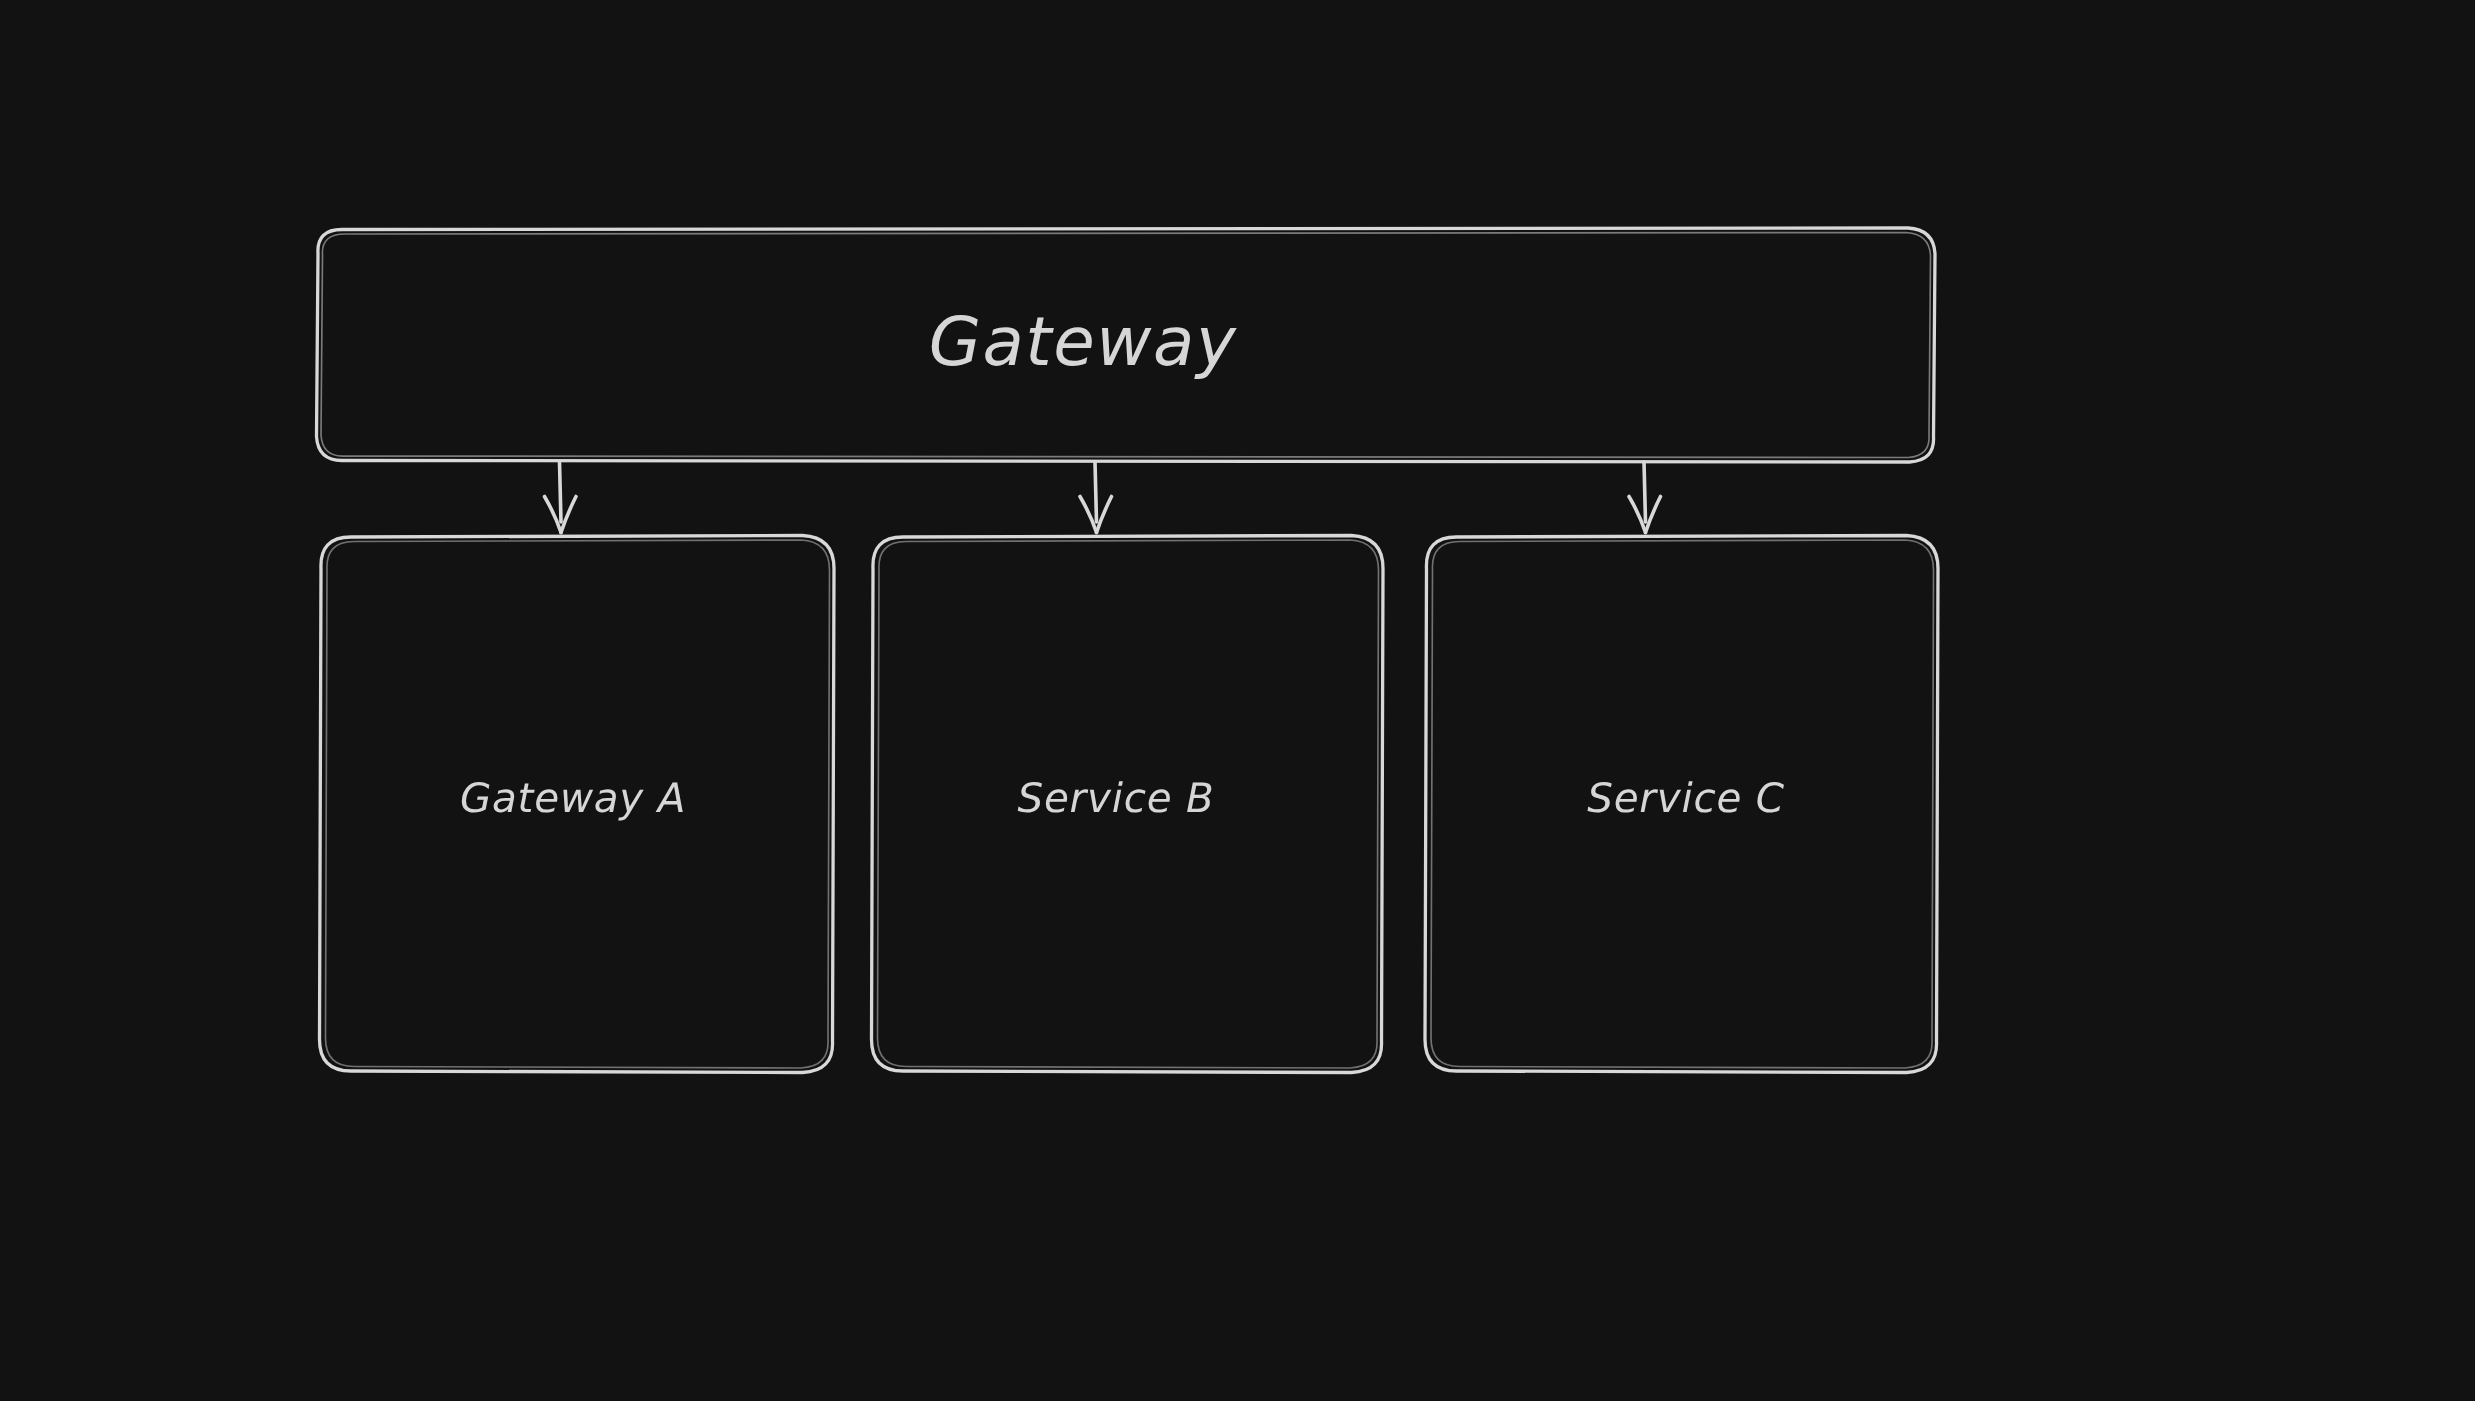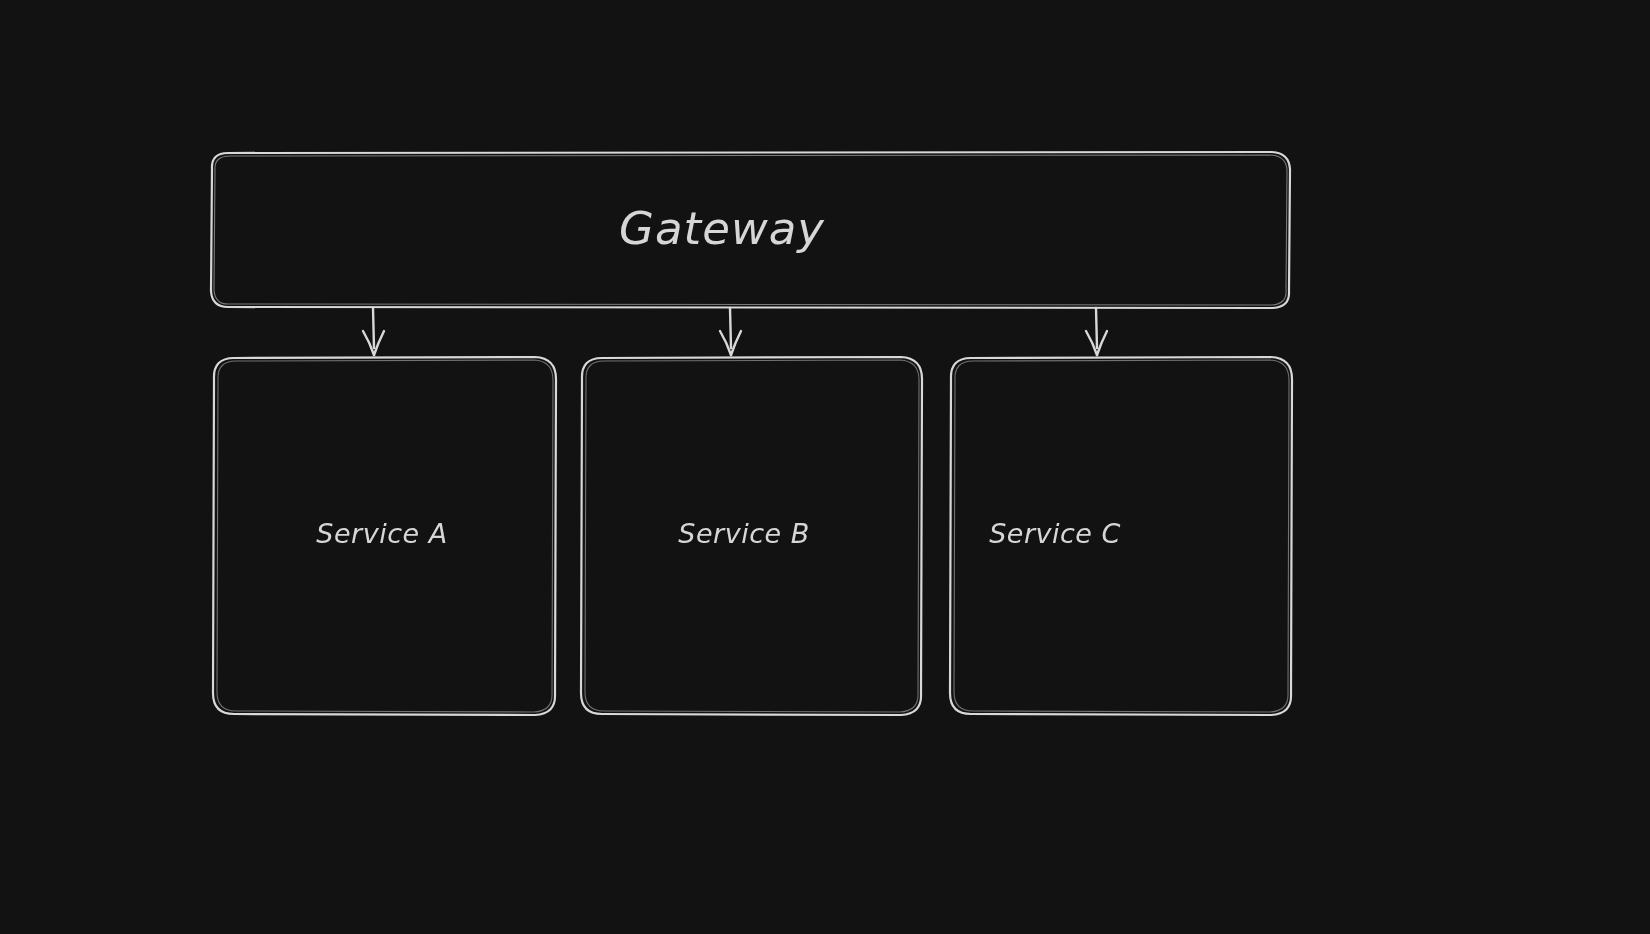--- a/index.html
+++ b/index.html
@@ -97,19 +97,19 @@
     </g>
   </svg>
 
   <div class="hit-box" style="left:211px; top:152px; width:1079px; height:156px;"></div>
   <div class="hit-box" style="left:213px; top:357px; width:343px; height:358px;"></div>
   <div class="hit-box" style="left:581px; top:357px; width:341px; height:358px;"></div>
   <div class="hit-box" style="left:950px; top:357px; width:342px; height:358px;"></div>
 
   <div class="node-label label-gateway" style="left:722px; top:228px;">Gateway</div>
 
-  <div class="node-label label-service" style="left:382px; top:533px;">Service A</div>
+  <div class="node-label label-service" style="left:382px; top:533px;">Gateway A</div>
 
   <div class="node-label label-service" style="left:744px; top:533px;">Service B</div>
 
-  <div class="node-label label-service" style="left:1055px; top:533px;">Service C</div>
+  <div class="node-label label-service" style="left:1124px; top:533px;">Service C</div>
 
 </div>
 
 </body></html>

